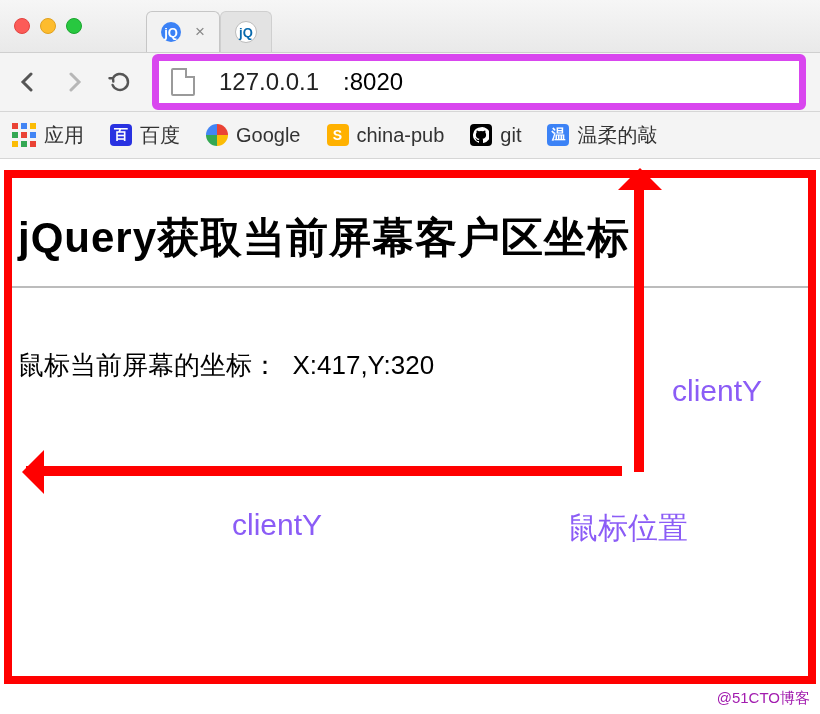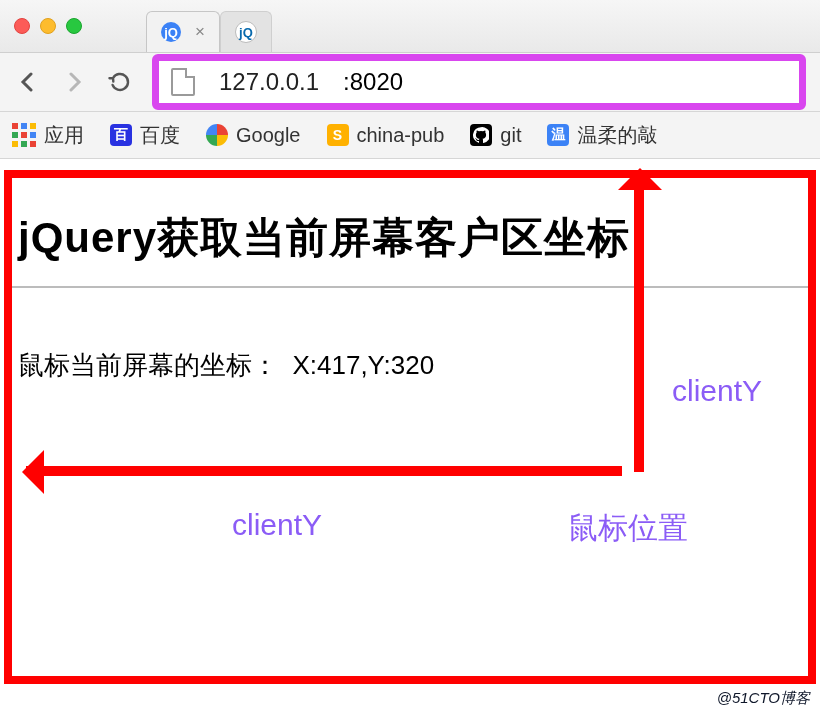--- a/index.html
+++ b/index.html
@@ -45,21 +45,21 @@
   .coords{font-size:26px;color:#000;margin:60px 10px 0 6px}
   
   .arrow-h{position:absolute;left:14px;top:288px;width:596px;height:10px;background:#ff0000}
   .arrow-h:before{content:"";position:absolute;left:-4px;top:-16px;border:22px solid transparent;border-right-color:#ff0000;border-left:none}
   .arrow-v{position:absolute;left:622px;top:-6px;width:10px;height:300px;background:#ff0000}
   .arrow-v:before{content:"";position:absolute;top:-4px;left:-16px;border:22px solid transparent;border-bottom-color:#ff0000;border-top:none}
   .lbl{position:absolute;color:#8b5cf6;font-size:30px}
   .lbl.cx{left:220px;top:330px}
   .lbl.cy{left:660px;top:196px}
   .lbl.mp{left:556px;top:330px}
-  .watermark{position:absolute;right:10px;bottom:6px;color:#0f172a;font-size:15px;font-style:italic}
+  .watermark{position:absolute;right:10px;bottom:6px;color:#a21caf;font-size:15px;}
 </style>
 </head>
 <body>
 
 <div class="window">
 
   <div class="titlebar">
     <div class="traffic">
       <div class="dot red"></div>
       <div class="dot yellow"></div>

